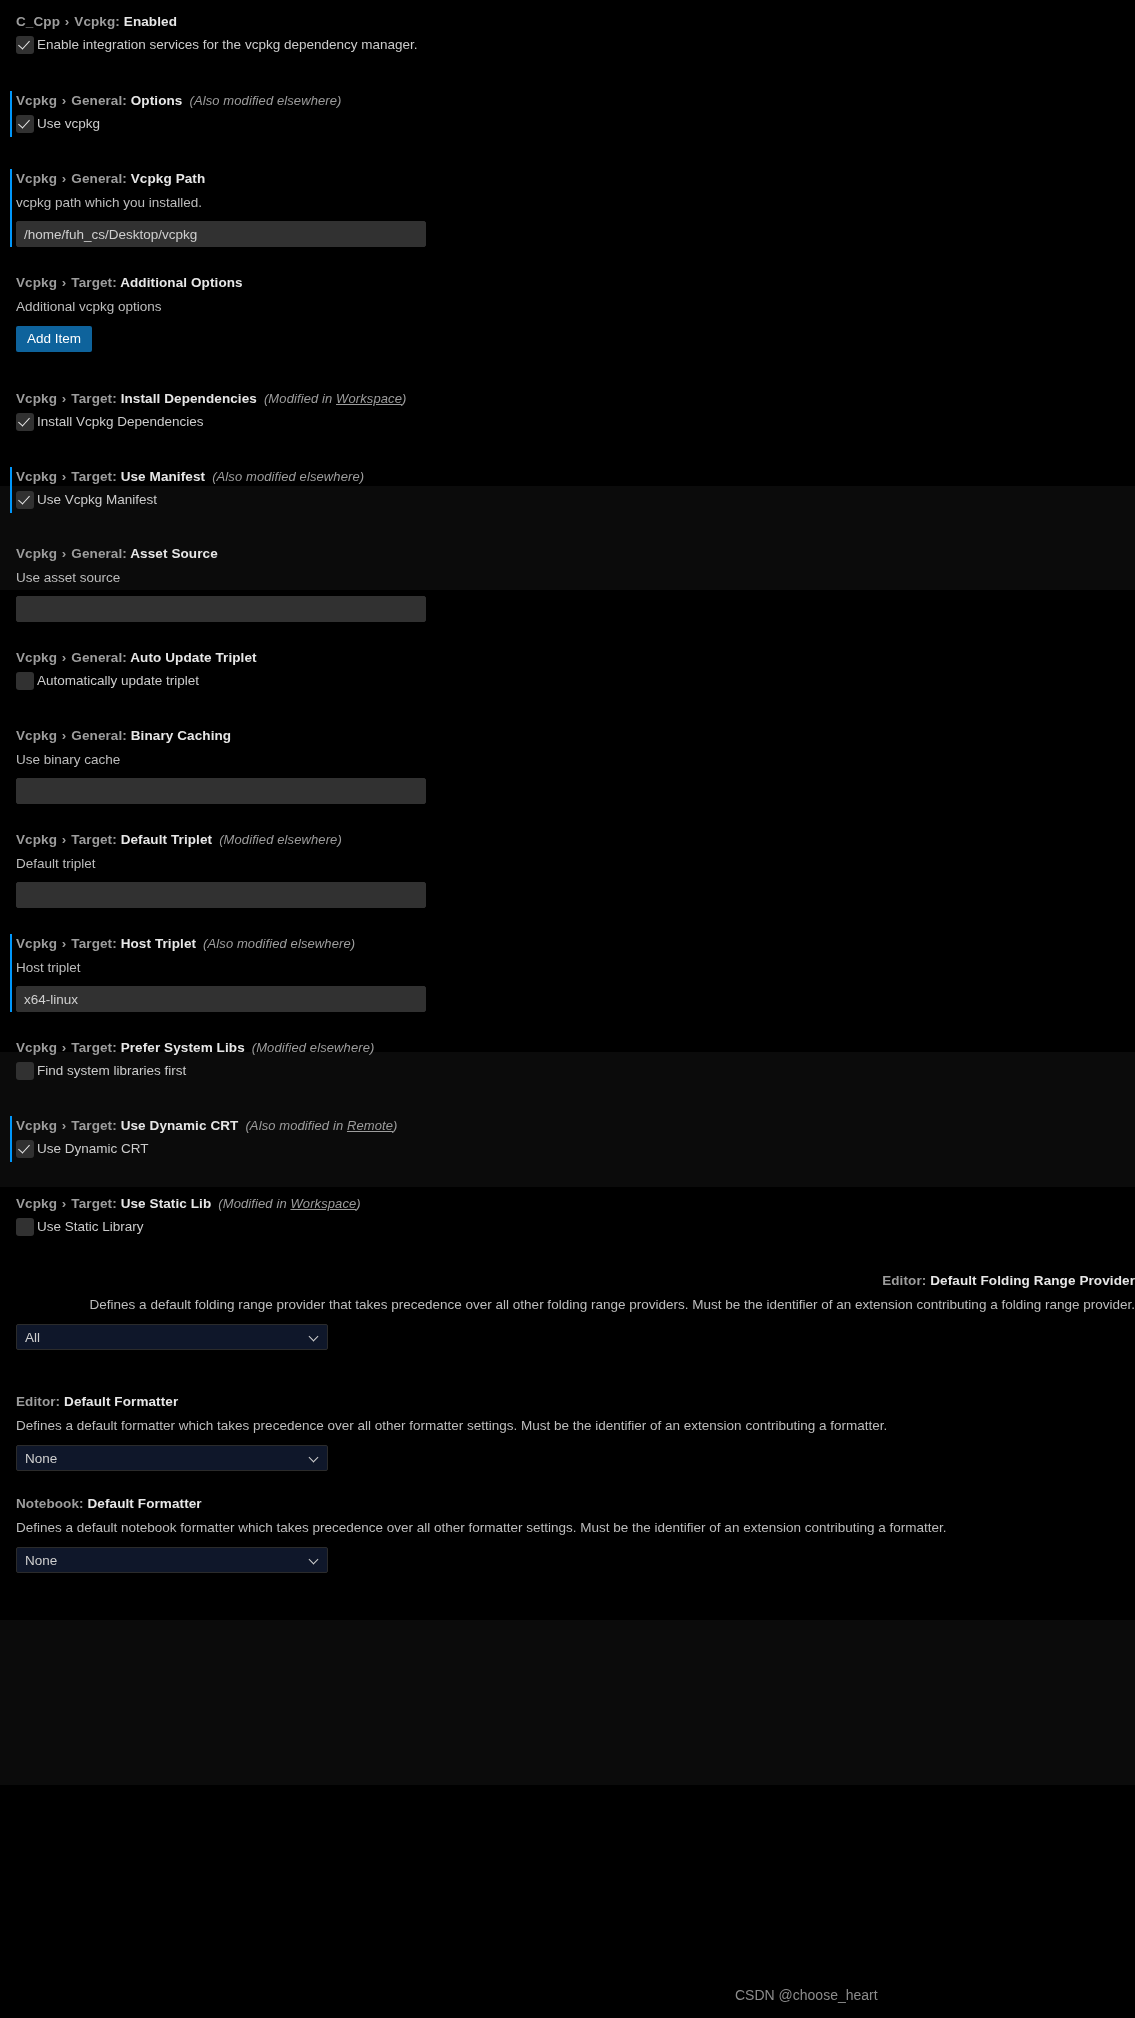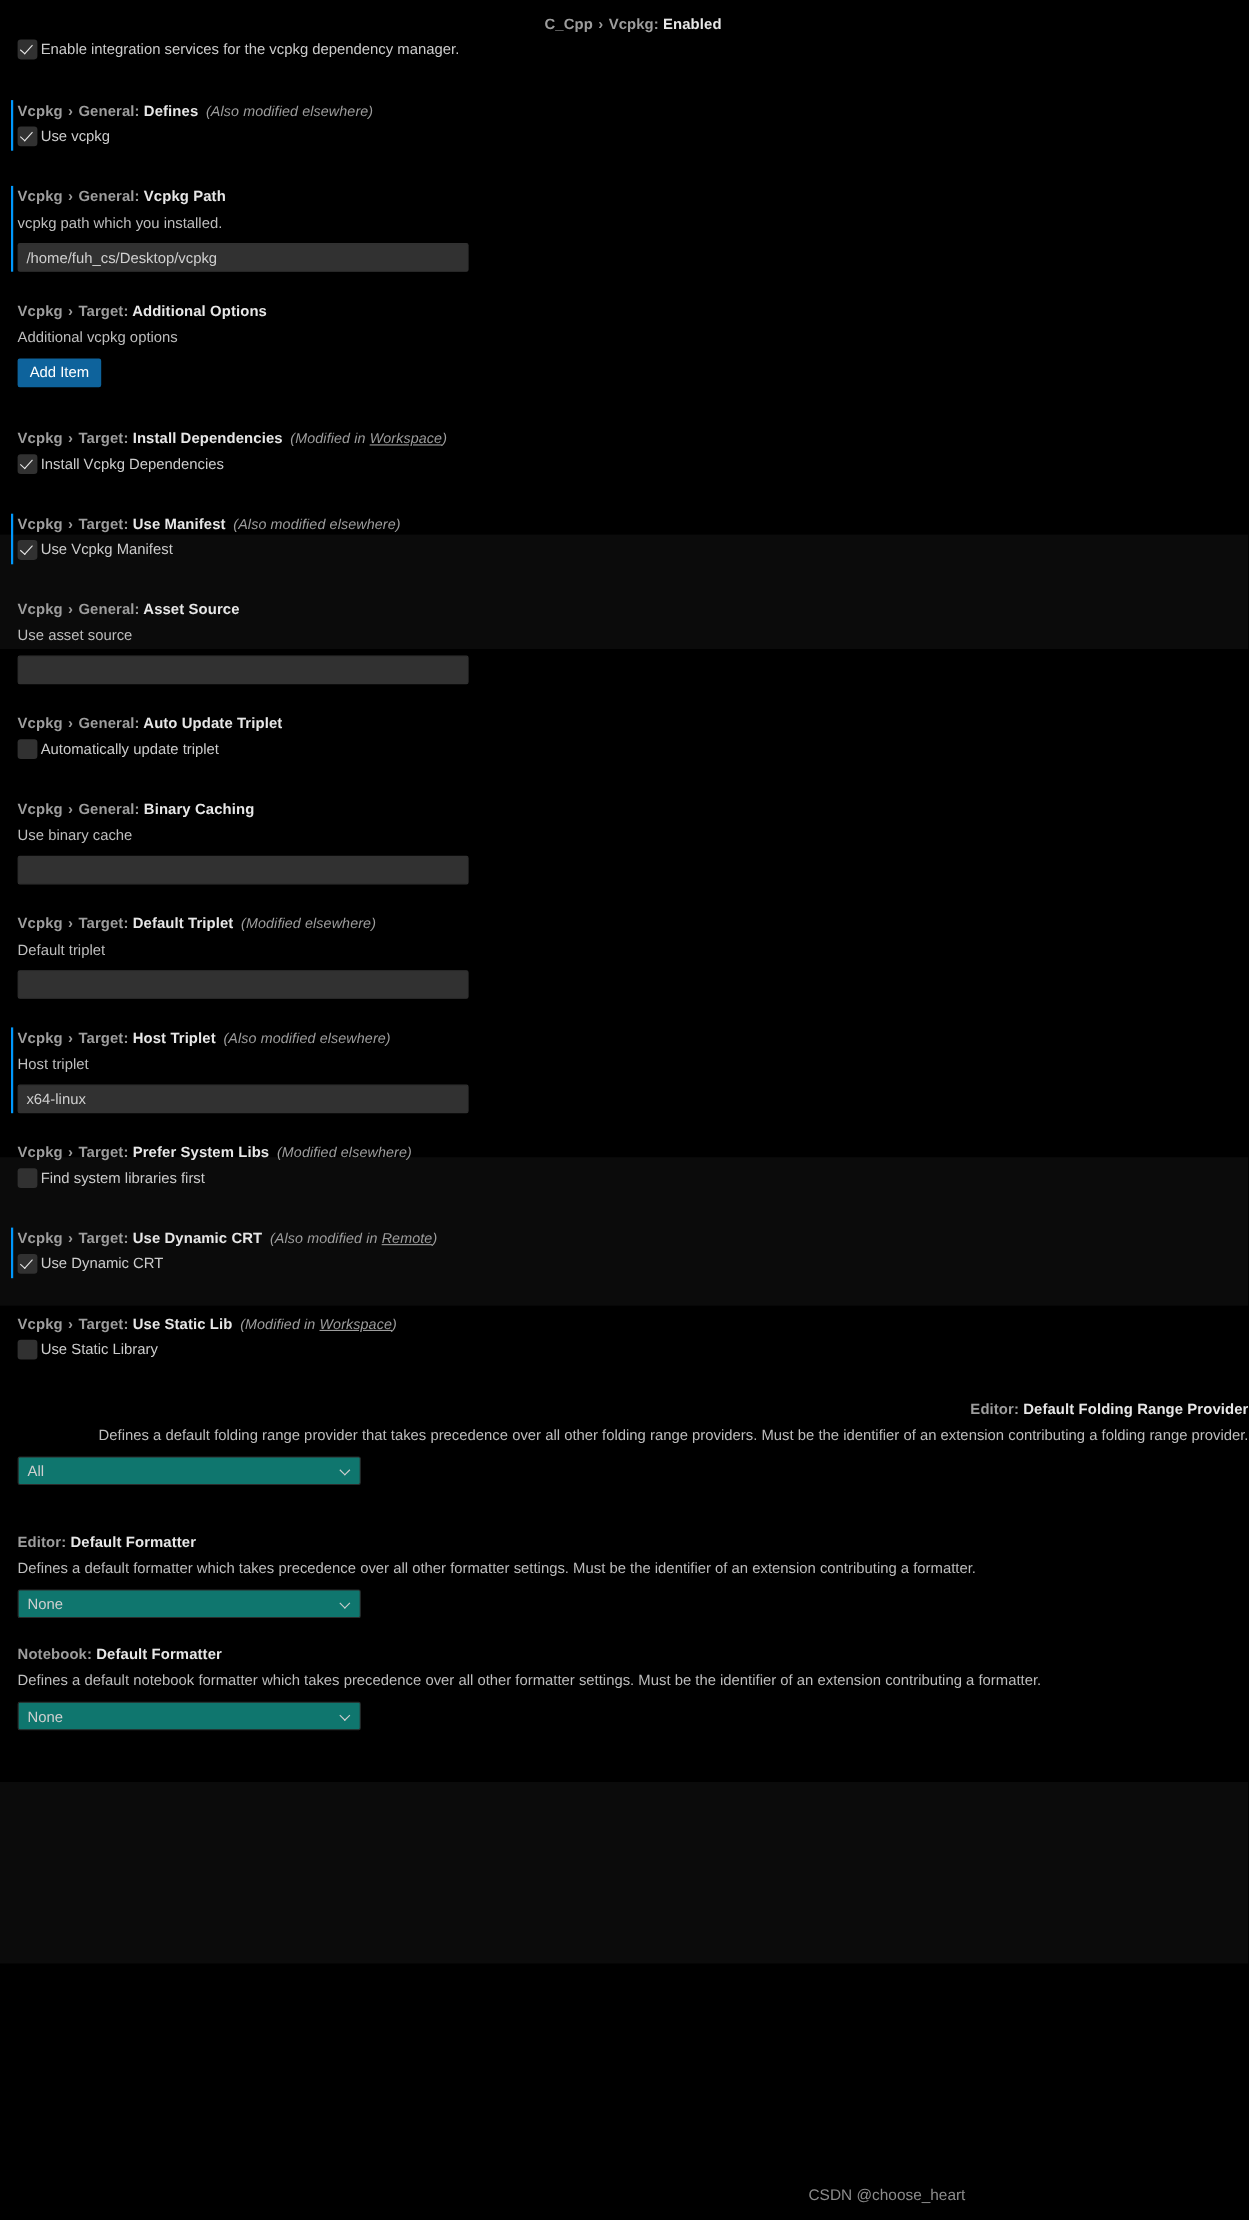--- a/index.html
+++ b/index.html
@@ -115,21 +115,21 @@
     padding: 5px 11px;
     border-radius: 2px;
     line-height: 16px;
   }
 
   
   .sel {
     margin-top: 9px;
     width: 312px;
     height: 26px;
-    background: #0f766e;
+    background: #0f172a;
     border: 1px solid #2b2b2b;
     border-radius: 2px;
     box-sizing: border-box;
     display: flex;
     align-items: center;
     justify-content: space-between;
     padding: 0 7px 0 8px;
     font-size: 13.5px;
     color: #cfcfcf;
   }
@@ -162,30 +162,30 @@
 <body>
 
 <div class="page">
 
   <div id="bands">
       <div style="position: absolute; left: 0px; width: 1135px; background: rgb(11, 11, 11); top: 486px; height: 104px;"></div>
       <div style="position: absolute; left: 0px; width: 1135px; background: rgb(11, 11, 11); top: 1052px; height: 135px;"></div>
       <div style="position: absolute; left: 0px; width: 1135px; background: rgb(11, 11, 11); top: 1620px; height: 165px;"></div>
     </div>
   <div id="rows">
-      <div class="setting" style="position: absolute; left: 0px; top: 12px; width: 1135px; text-align: center;">
+      <div class="setting" style="position: absolute; left: 0px; top: 12px; width: 1135px;">
         <div class="title"><span class="cat">C_Cpp</span><span class="sep"> › </span><span class="cat">Vcpkg</span><span class="cat">: </span><span class="leaf">Enabled</span></div>
         <div class="cbrow">
           <div class="cbox checked"></div>
           <div class="cblabel">Enable integration services for the <span class="link">vcpkg dependency manager</span>.</div>
         </div>
       </div>
       <div class="setting" style="position: absolute; left: 0px; top: 91px; width: 1135px;">
         <div style="position:absolute;left:10px;top:0;width:2px;height:46px;background:#0097fb;"></div>
-        <div class="title"><span class="cat">Vcpkg</span><span class="sep"> › </span><span class="cat">General</span><span class="cat">: </span><span class="leaf">Defines</span><span class="mod">(Also modified elsewhere)</span></div>
+        <div class="title"><span class="cat">Vcpkg</span><span class="sep"> › </span><span class="cat">General</span><span class="cat">: </span><span class="leaf">Options</span><span class="mod">(Also modified elsewhere)</span></div>
         <div class="cbrow">
           <div class="cbox checked"></div>
           <div class="cblabel">Use vcpkg</div>
         </div>
       </div>
       <div class="setting" style="position: absolute; left: 0px; top: 169px; width: 1135px;">
         <div style="position:absolute;left:10px;top:0;width:2px;height:78px;background:#0097fb;"></div>
         <div class="title"><span class="cat">Vcpkg</span><span class="sep"> › </span><span class="cat">General</span><span class="cat">: </span><span class="leaf">Vcpkg Path</span></div>
         <div class="desc">vcpkg path which you installed.</div>
         <div class="tinput">/home/fuh_cs/Desktop/vcpkg</div>

